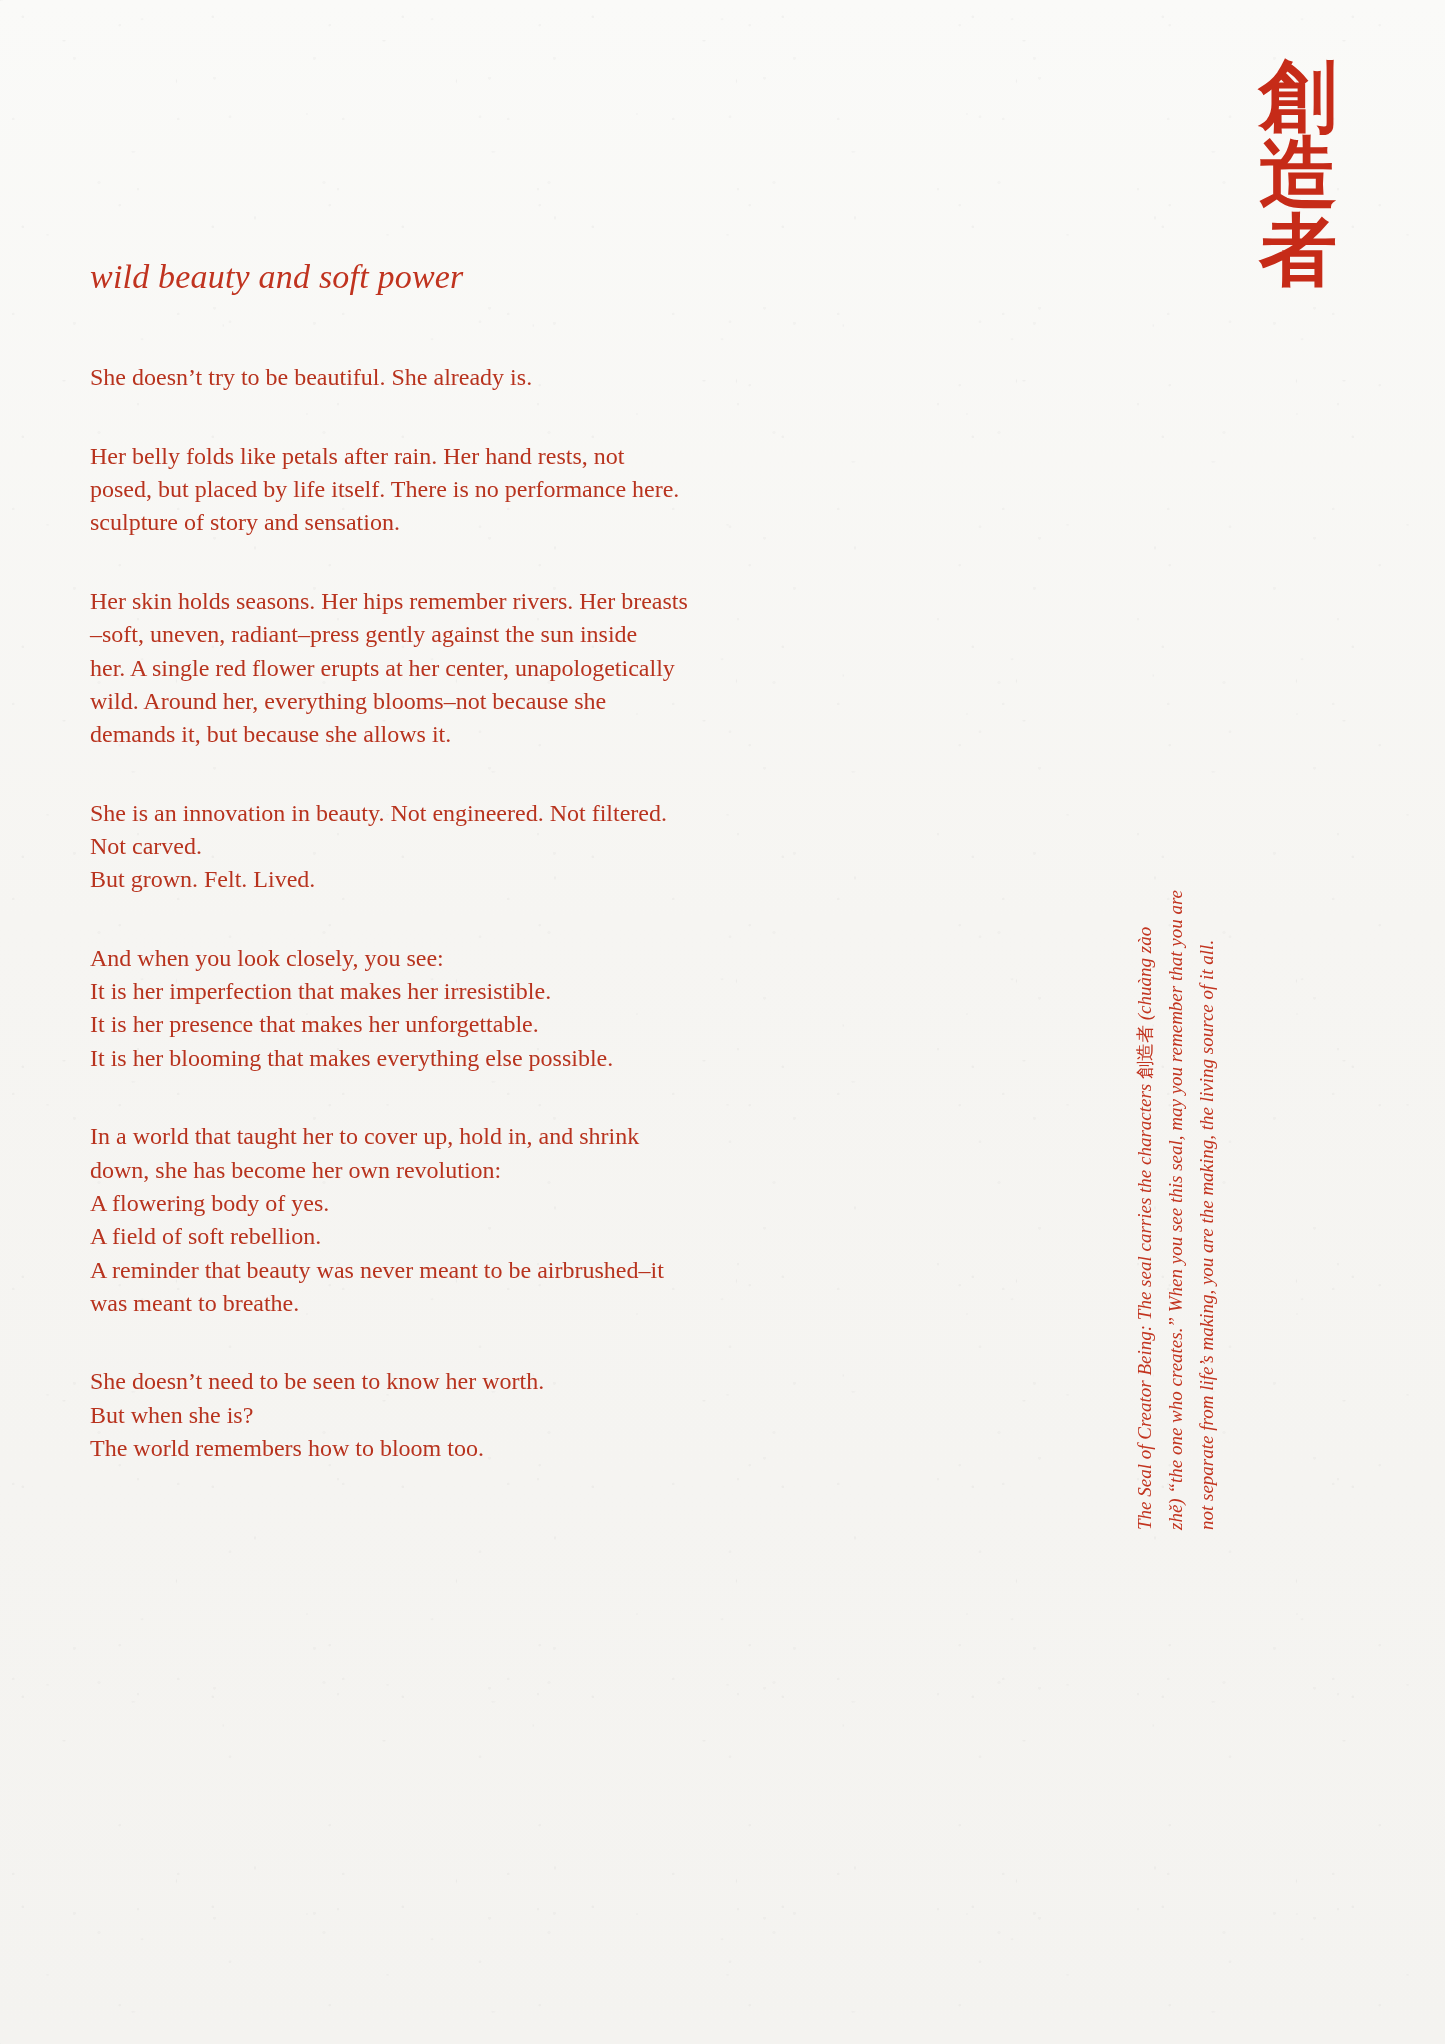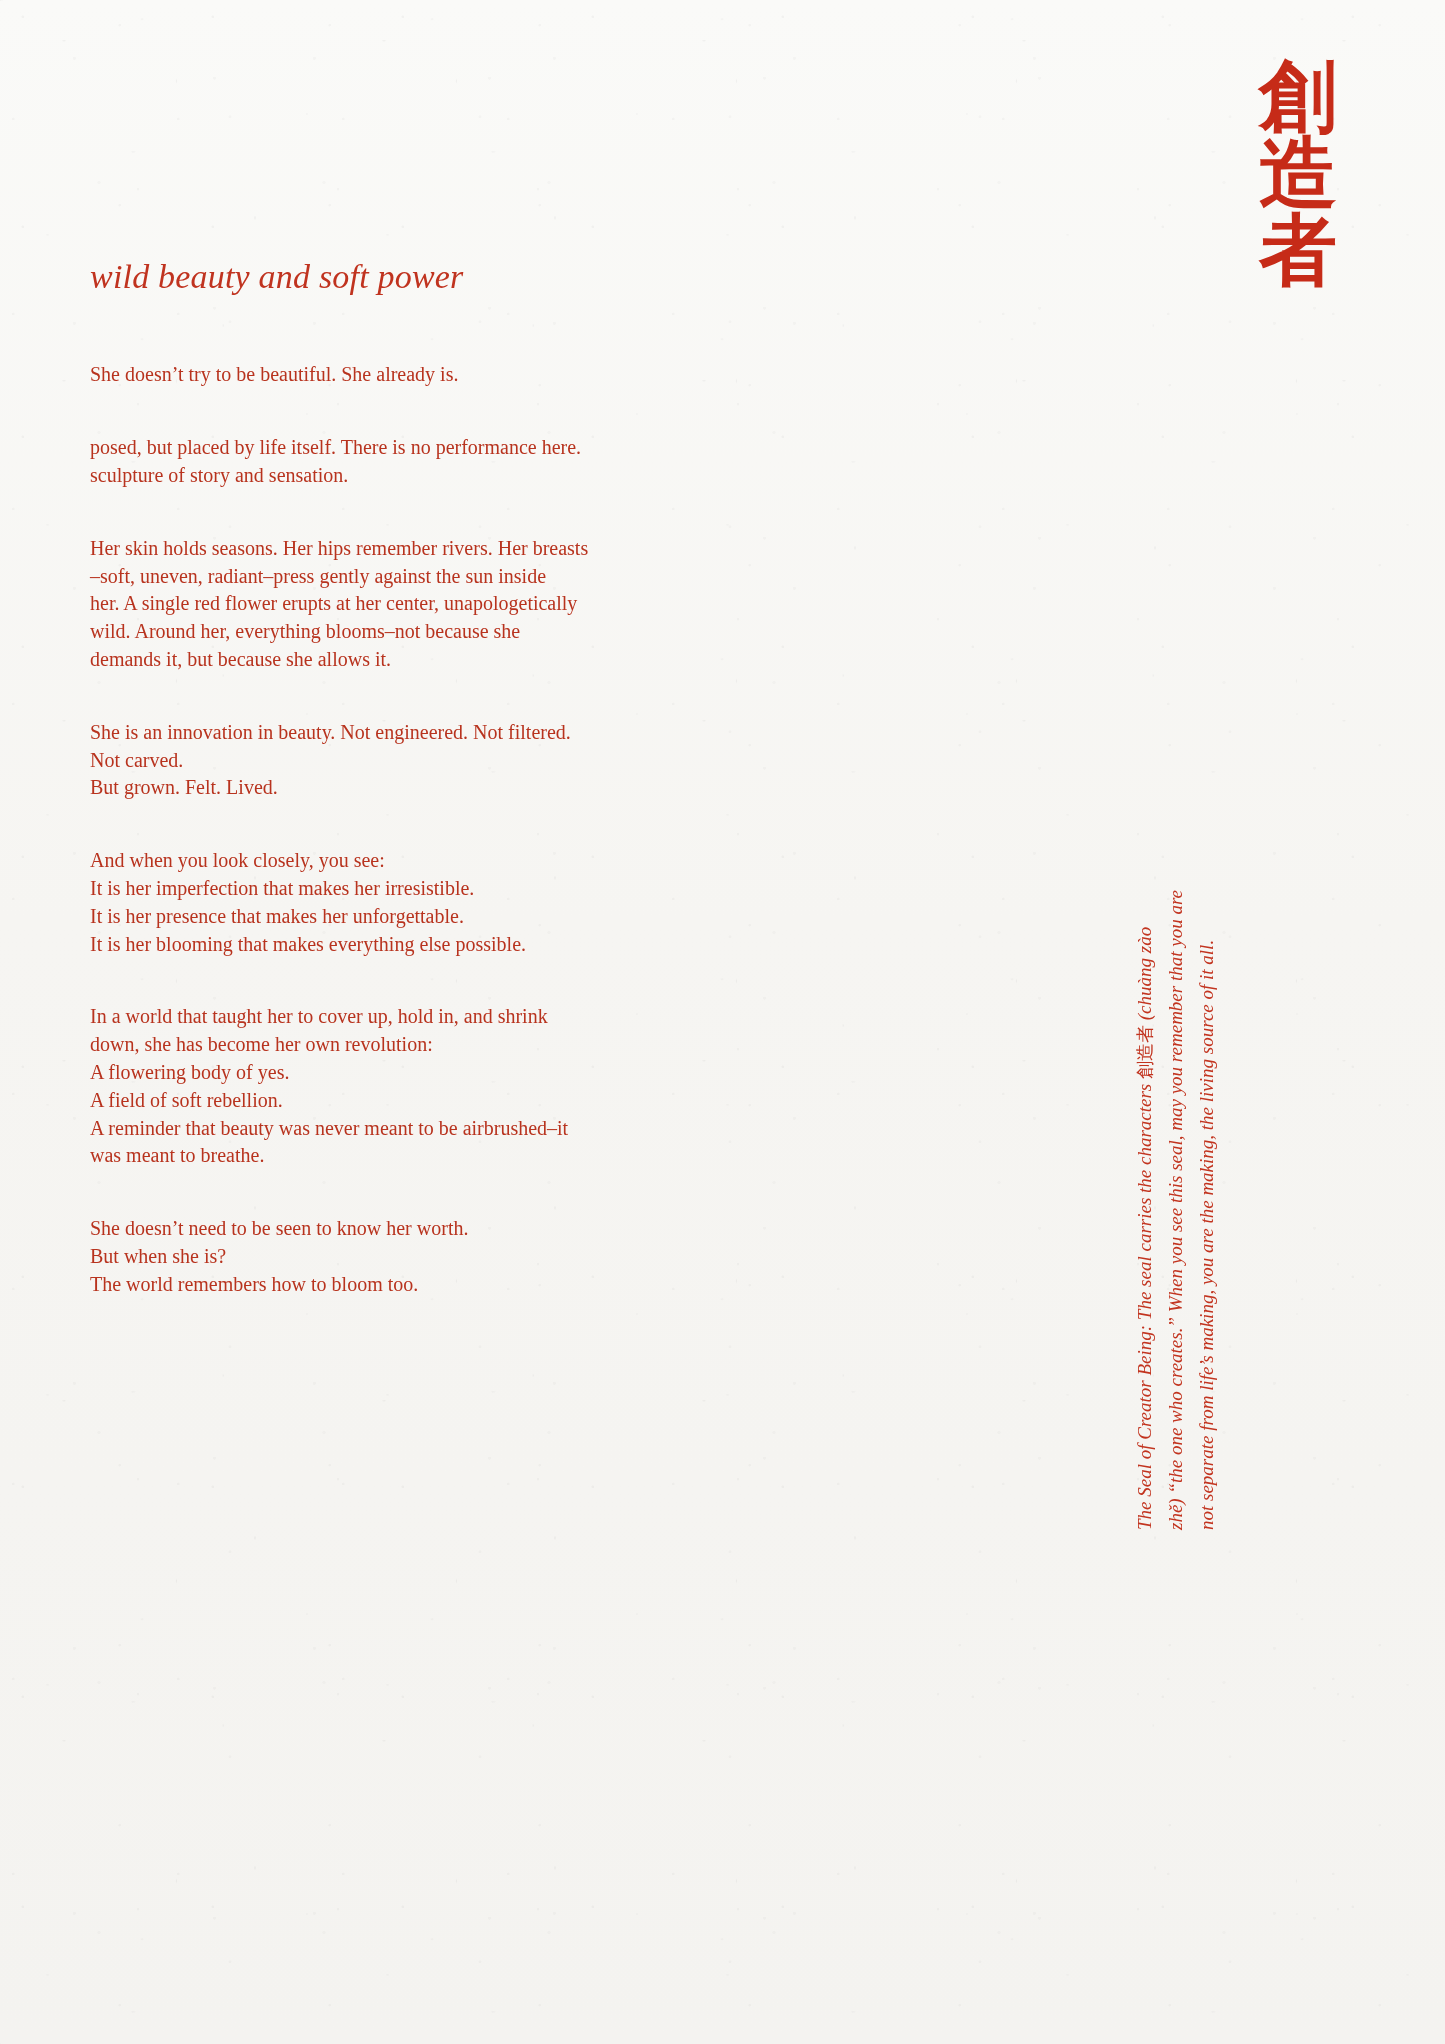--- a/index.html
+++ b/index.html
@@ -87,21 +87,21 @@
     font-weight: 400;
     font-size: 34px;
     line-height: 1.1;
     color: #c0331f;
     margin: 0 0 66px 0;
     letter-spacing: 0.2px;
   }
 
   .body-block {
     font-family: "Liberation Serif", serif;
-    font-size: 20px;
+    font-size: 24px;
     line-height: 1.39;
     color: #b8331e;
     margin: 0 0 45px 0;
     max-width: 1000px;
   }
   .body-block:last-child { margin-bottom: 16px; }
   .body-line { display: block; }
 
   
   .sidenote {
@@ -152,20 +152,21 @@
 
   <div class="content">
 
     <h1 class="title">wild beauty and soft power</h1>
 
     <p class="body-block">
       <span class="body-line">She doesn’t try to be beautiful. She already is.</span>
     </p>
 
     <p class="body-block">
+      <span class="body-line">Her belly folds like petals after rain. Her hand rests, not</span>
       <span class="body-line">posed, but placed by life itself. There is no performance here.</span>
       <span class="body-line">sculpture of story and sensation.</span>
     </p>
 
     <p class="body-block">
       <span class="body-line">Her skin holds seasons. Her hips remember rivers. Her breasts</span>
       <span class="body-line">–soft, uneven, radiant–press gently against the sun inside</span>
       <span class="body-line">her. A single red flower erupts at her center, unapologetically</span>
       <span class="body-line">wild. Around her, everything blooms–not because she</span>
       <span class="body-line">demands it, but because she allows it.</span>

